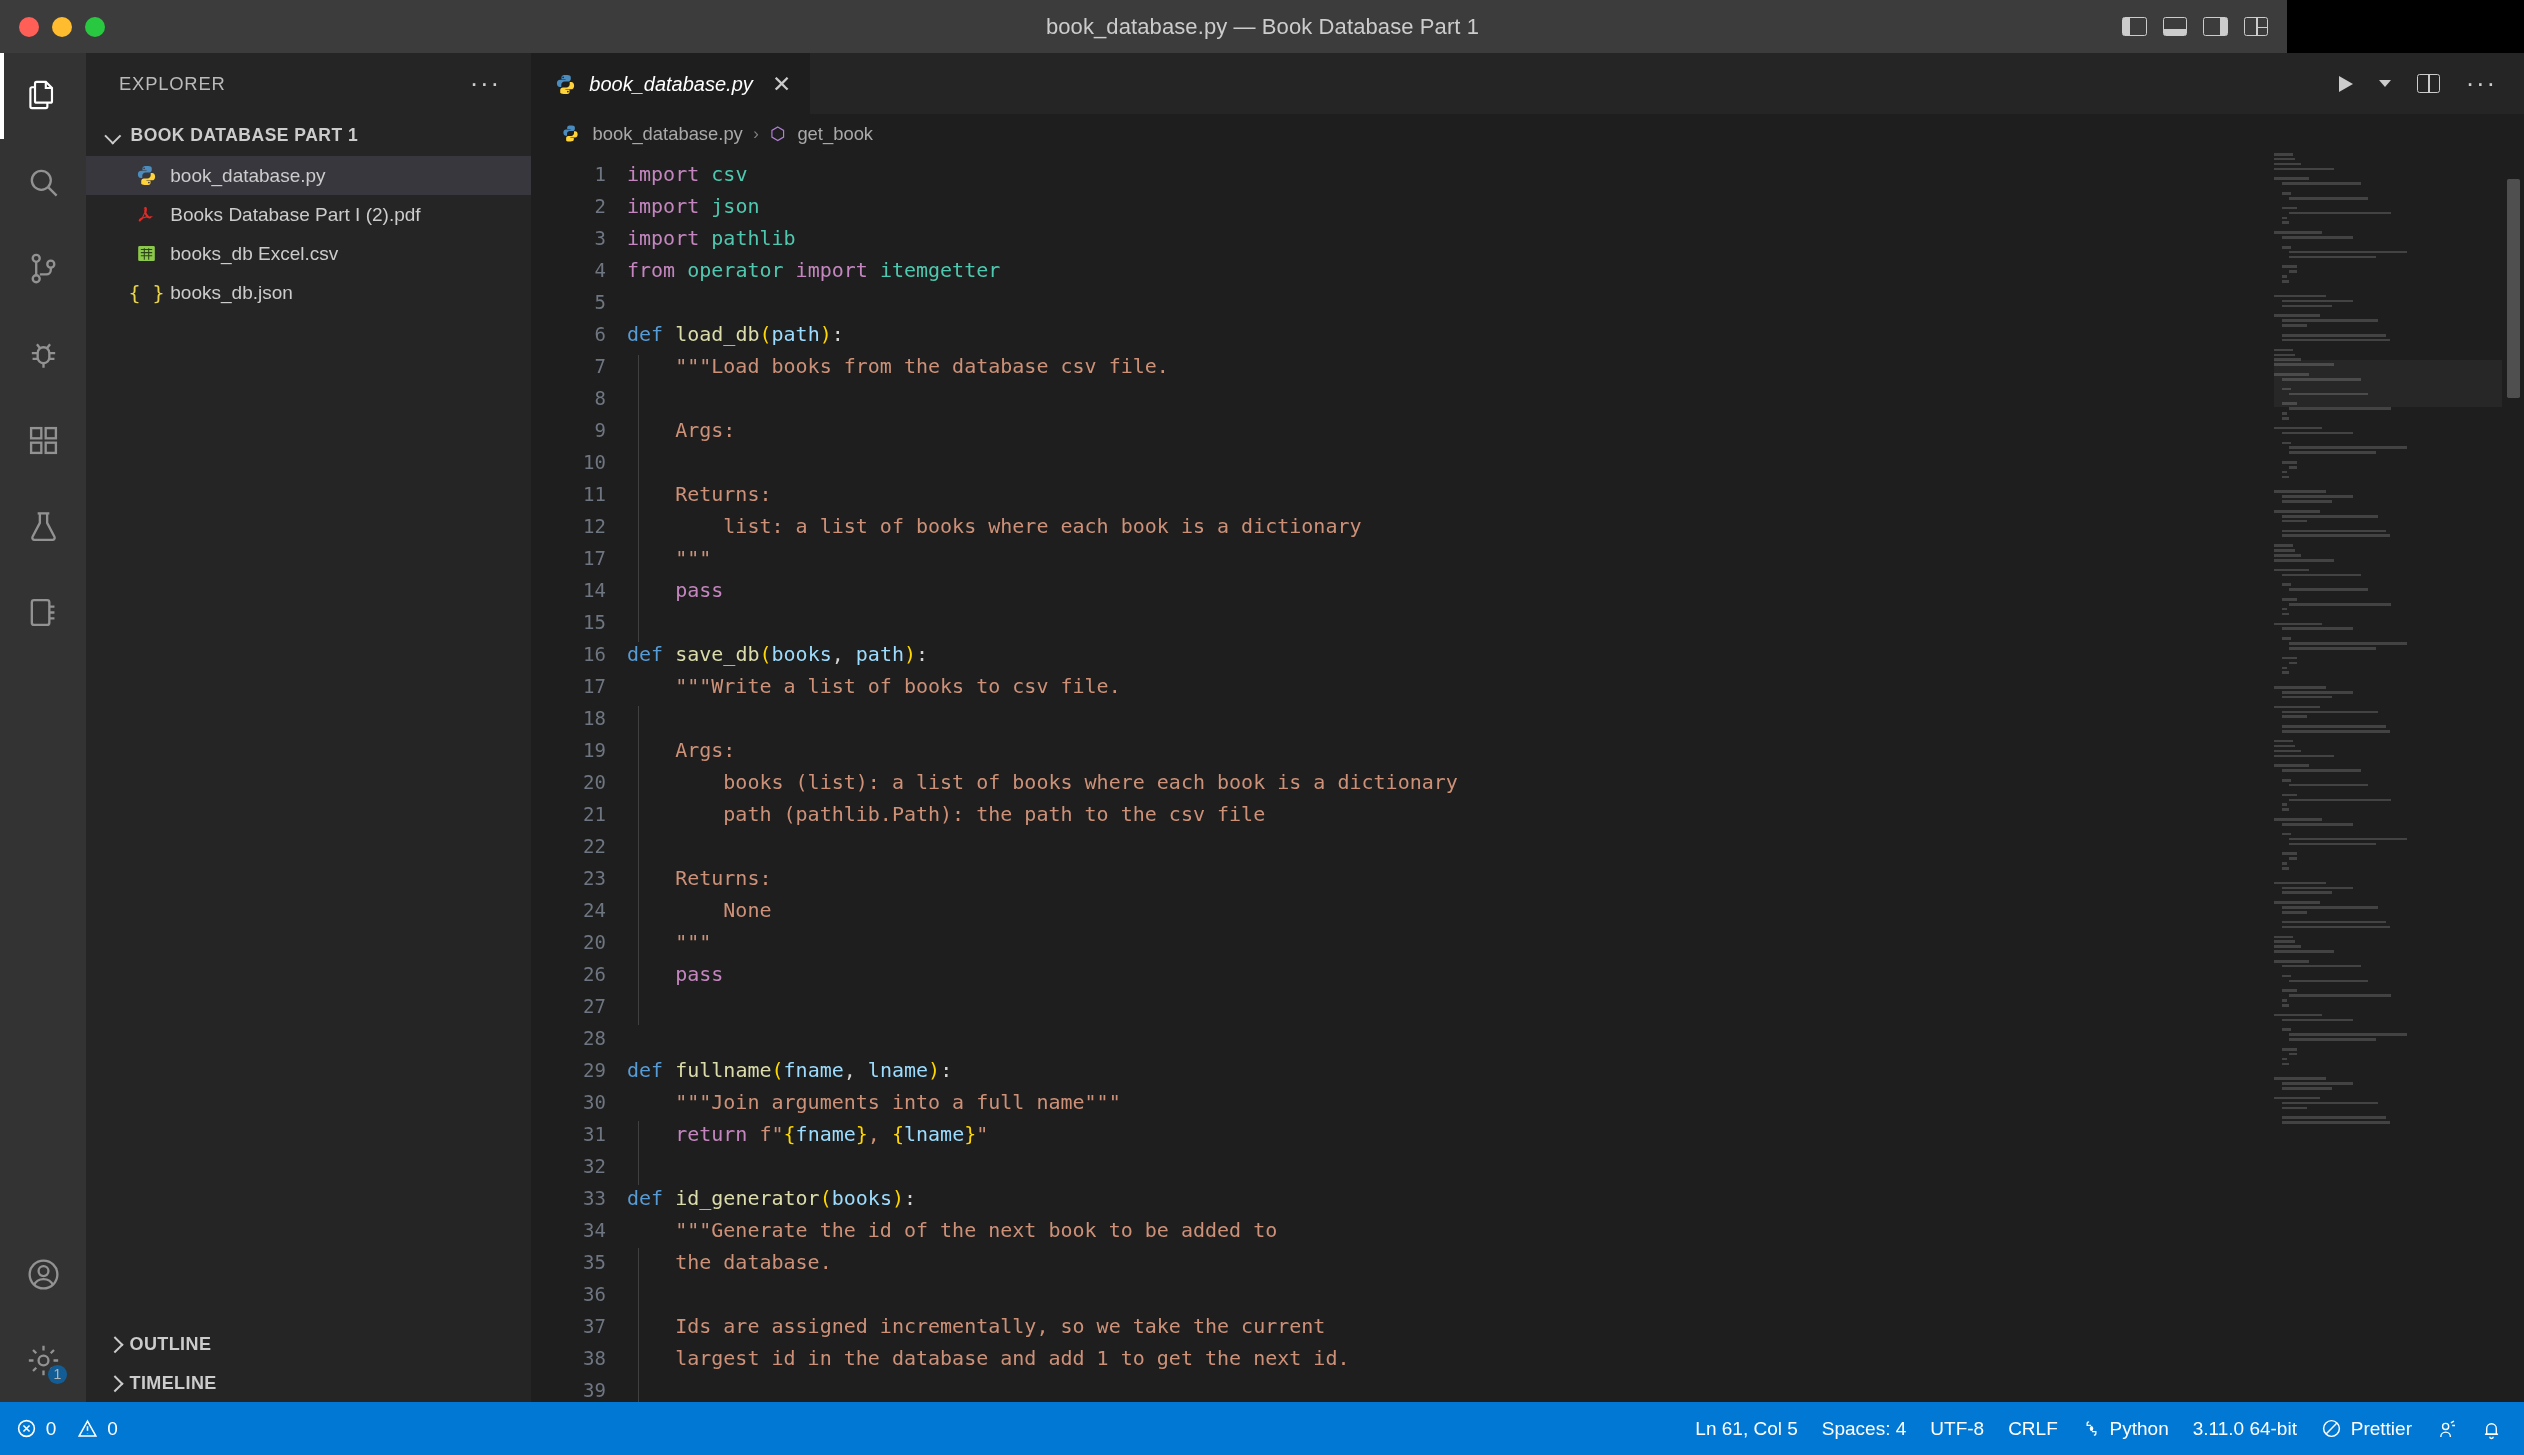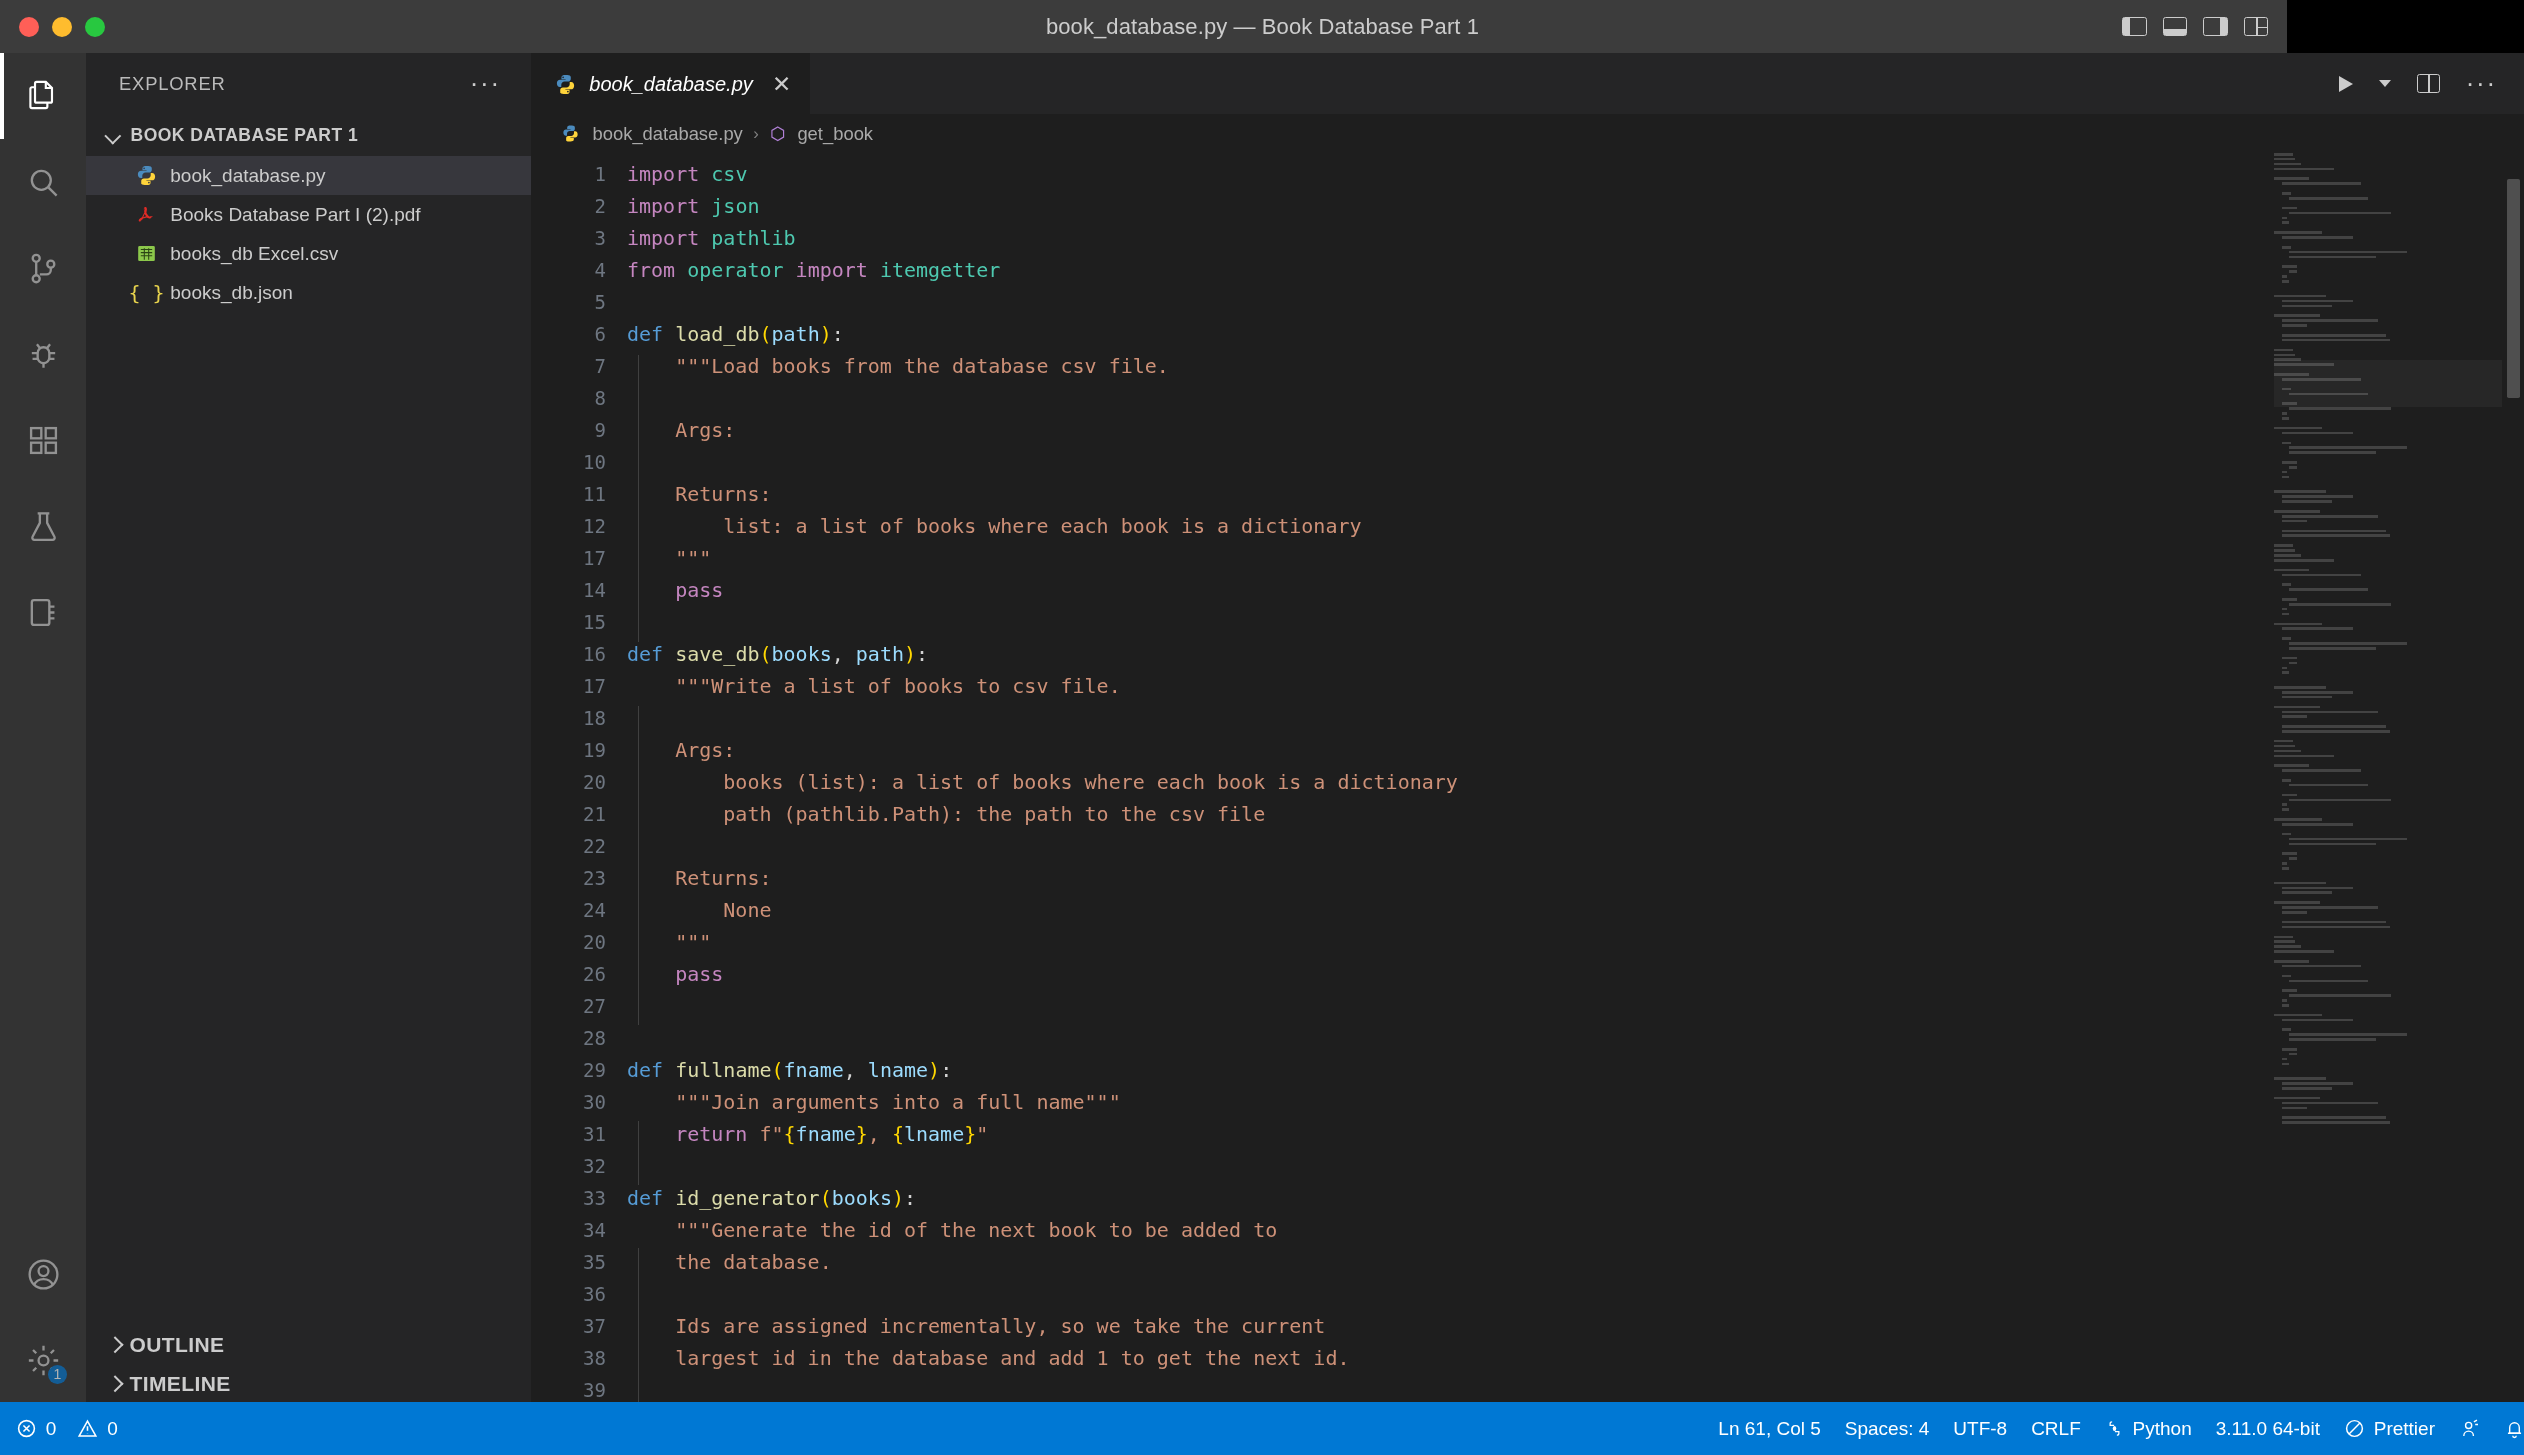--- a/index.html
+++ b/index.html
@@ -80,21 +80,21 @@
   .folder-name { font-size: 17.5px; font-weight: bold; color: #cccccc; letter-spacing: 0.5px; }
   .file-row {
     height: 39px; display: flex; align-items: center; gap: 12.3px; padding-left: 49px;
     font-size: 19px; color: #cccccc;
   }
   .file-row.selected { background: #37373d; }
   .fico { width: 23px; height: 23px; flex: none; display:flex; align-items:center; justify-content:center; }
   .sb-bottom { position: absolute; bottom: 0; left: 0; width: 445px; }
   .sb-section {
     height: 39px; display: flex; align-items: center; gap: 7px; padding-left: 17.5px;
-    font-size: 21px; font-weight: bold; color: #cccccc; letter-spacing: 0.4px;
+    font-size: 18px; font-weight: bold; color: #cccccc; letter-spacing: 0.4px;
   }
 
   
   .editor { position: absolute; top: 53px; left: 531px; width: 1994px; height: 1350px; background: #1e1e1e; }
   .tabbar { height: 61px; background: #252526; display: flex; align-items: stretch; position: relative; }
   .tab {
     display: flex; align-items: center; gap: 12.3px; padding: 0 19px 0 23px;
     background: #1e1e1e; border-top: 0.9px solid #1e1e1e; min-width: 263px;
   }
   .tab-label { font-size: 20px; color: #ffffff; font-style: italic; }
@@ -141,21 +141,21 @@
   .mm-slider { position:absolute; left:0; right:0; top:207px; height:47px; background:rgba(255,255,255,.045); }
   .scrollbar-v { position:absolute; right: 5.3px; top: 26px; width: 12.3px; height: 219px; background: #4f4f4f; border-radius: 1.8px; }
 
   
   .statusbar {
     position: absolute; bottom: 0; left: 0; width: 2525px; height: 53px;
     background: #0078d4; display: flex; align-items: center; color: #ffffff;
     font-size: 19px;
   }
   .sb-left { display: flex; align-items: center; gap: 8.8px; padding-left: 16px; }
-  .sb-right { margin-left: auto; display: flex; align-items: center; gap: 24px; }
+  .sb-right { margin-left: auto; display: flex; align-items: flex-end; gap: 24px; padding-right: 23px; }
   .sb-cell { display: flex; align-items: center; gap: 8.8px; }
   svg { display: block; }
 </style>
 </head>
 <body>
 
 <div id="app">
 
   <div class="titlebar">
     <div class="traffic">

